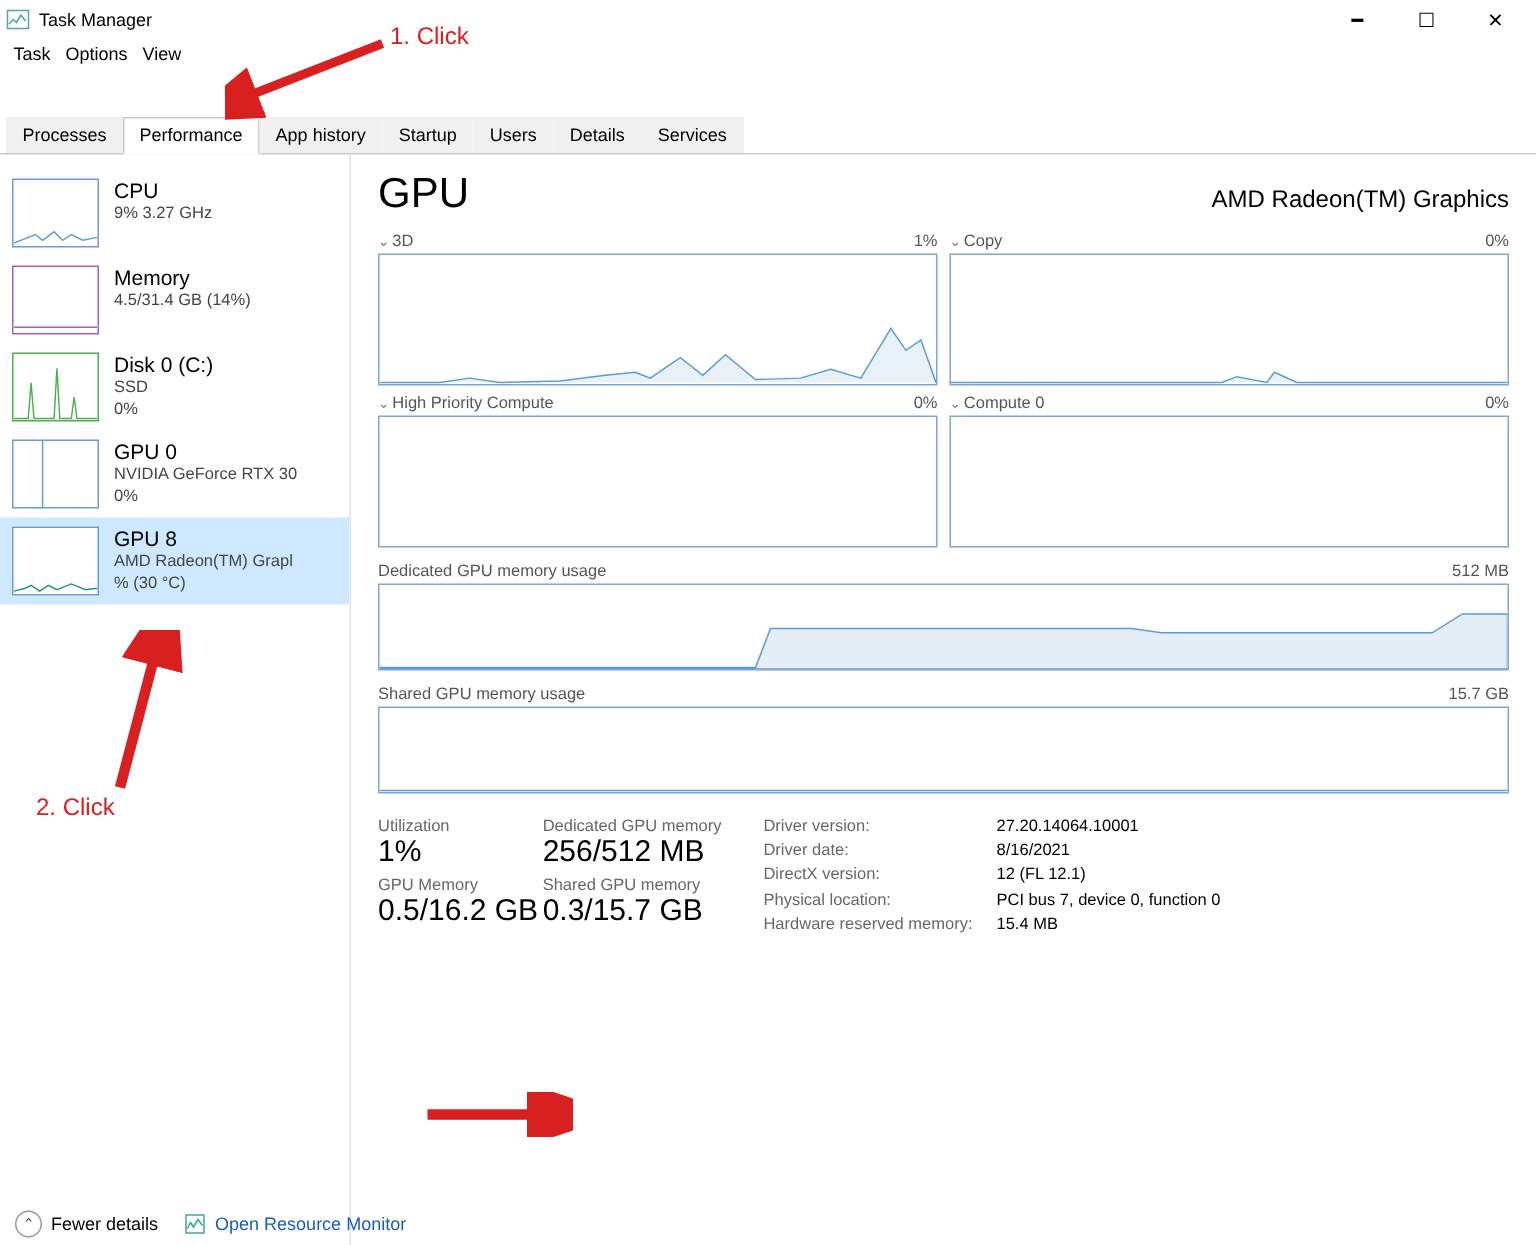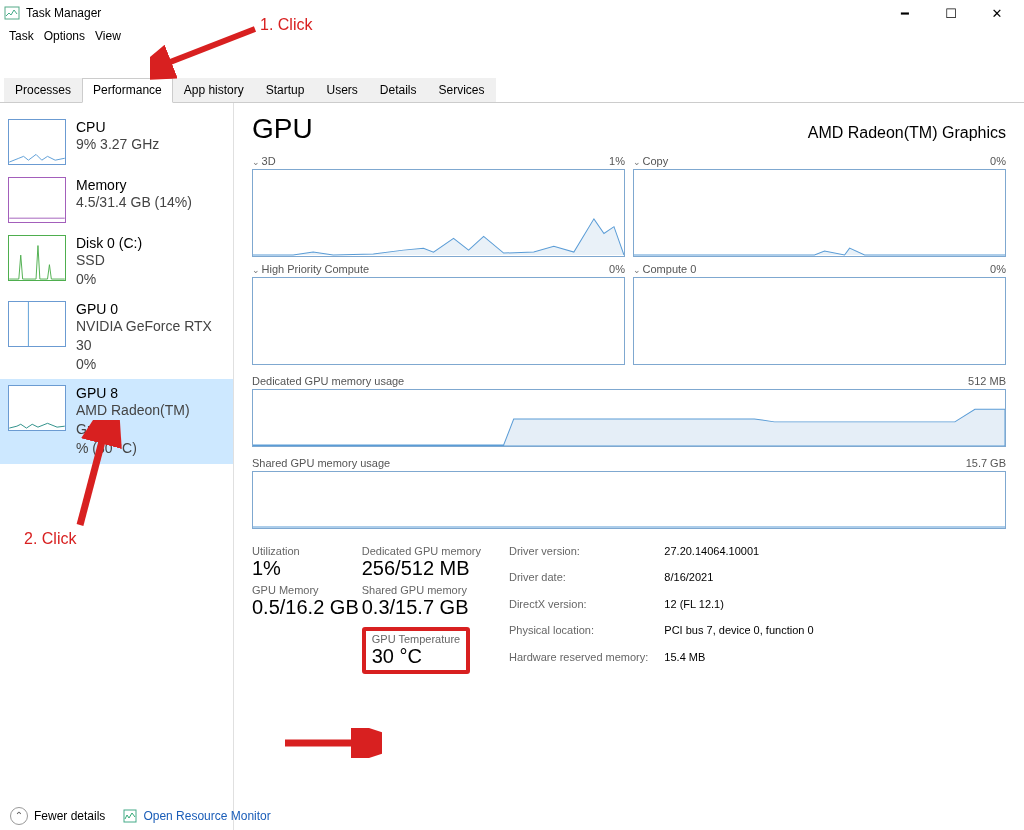--- a/index.html
+++ b/index.html
@@ -22,21 +22,21 @@
   .content { display: flex; height: 728px; }
   .sidebar { width: 234px; border-right: 1px solid #e0e0e0; padding-top: 10px; overflow: hidden; }
   .side-item { display: flex; padding: 6px 8px; cursor: pointer; }
   .side-item.selected { background: #cde8ff; }
   .side-item .thumb { width: 58px; height: 46px; border: 1px solid #6b9bd2; margin-right: 10px; position: relative; background: #fff; overflow: hidden; }
   .side-item .thumb.mem { border-color: #a35fbb; }
   .side-item .thumb.disk { border-color: #4eae4e; }
   .side-item .thumb svg { position: absolute; bottom: 0; left: 0; width: 100%; height: 100%; }
   .side-item .label { flex: 1; overflow: hidden; }
   .side-item .label .name { font-size: 14px; }
-  .side-item .label .sub { font-size: 14px; color: #444; line-height: 1.35; }
+  .side-item .label .sub { font-size: 11px; color: #444; line-height: 1.35; }
   
   .main { flex: 1; padding: 10px 18px 0 18px; }
   .header-row { display: flex; justify-content: space-between; align-items: baseline; margin-bottom: 10px; }
   .header-row h1 { font-size: 28px; font-weight: 400; }
   .header-row .subtitle { font-size: 16px; }
   
   .graphs-row { display: flex; gap: 8px; }
   .graph-block { flex: 1; }
   .graph-head { display: flex; justify-content: space-between; font-size: 11px; color: #555; margin-bottom: 2px; align-items: flex-start; }
   .graph-head .caret { margin-right: 2px; font-size: 9px; color: #777; }
@@ -243,26 +243,20 @@
         </div>
         <div class="stat-block">
           <div class="label">GPU Memory</div>
           <div class="value">0.5/16.2 GB</div>
         </div>
         <div class="stat-block">
           <div class="label">Shared GPU memory</div>
           <div class="value">0.3/15.7 GB</div>
         </div>
         <div></div>
-        <div class="stat-block temp-block">
-          <span class="temp-highlight">
-            <div class="label">GPU Temperature</div>
-            <div class="value">30 °C</div>
-          </span>
-        </div>
       </div>
       <div class="stats-right">
         <div class="k">Driver version:</div>
         <div class="v">27.20.14064.10001</div>
         <div class="k">Driver date:</div>
         <div class="v">8/16/2021</div>
         <div class="k">DirectX version:</div>
         <div class="v">12 (FL 12.1)</div>
         <div class="k">Physical location:</div>
         <div class="v">PCI bus 7, device 0, function 0</div>

